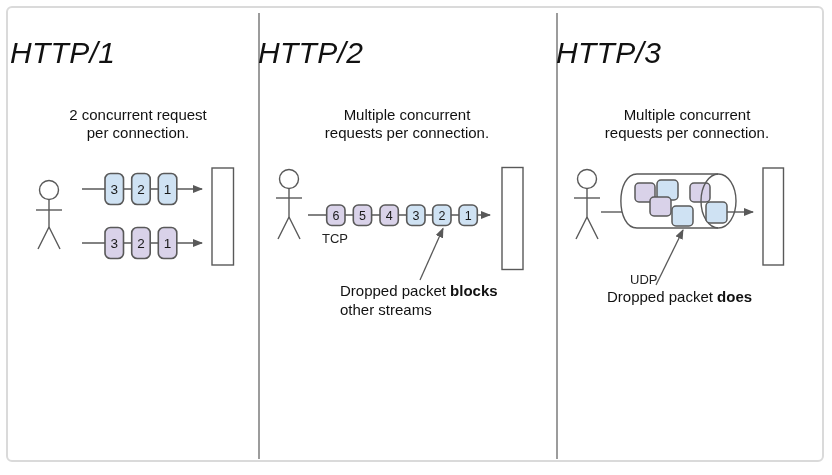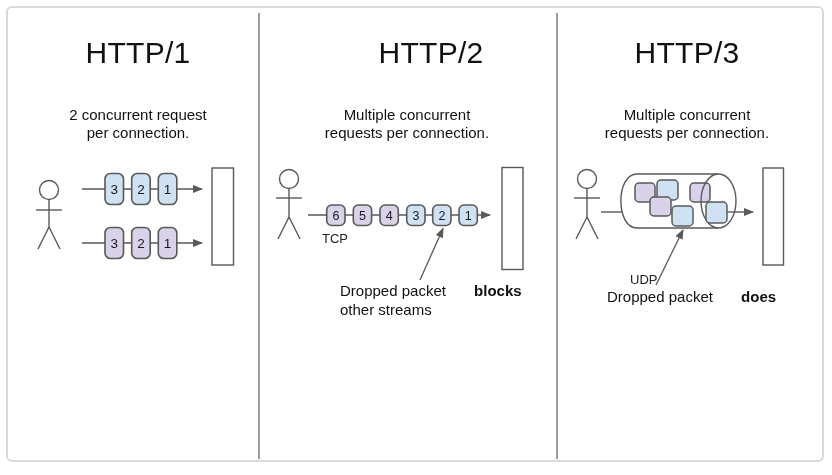--- a/index.html
+++ b/index.html
@@ -22,22 +22,23 @@
     position:absolute; top:13px;
     width:2px; height:446px;
     background:#9c9c9c;
   }
   #divider-1 { left:258px; }
   #divider-2 { left:556px; }
 
   .title {
     position:absolute; top:36px;
     font-size:30px; line-height:34px;
-    text-align:center; color:#111;
+    color:#111;
     letter-spacing:0.3px;
+    font-style:italic;
   }
   #title-1 { left:10px;  width:256px; }
   #title-2 { left:258px; width:346px; }
   #title-3 { left:556px; width:262px; }
 
   .subtitle {
     position:absolute; top:106px;
     font-size:15px; line-height:18px;
     text-align:center; color:#111;
   }
@@ -51,21 +52,21 @@
   }
   #proto-tcp { left:322px; top:231px; }
   #proto-udp { left:630px; top:236px;margin-top:36px; }
 
   .annotation {
     position:absolute;
     font-size:15px; line-height:19px; color:#111;
   }
   #annotation-2 { left:340px; top:281px; }
   #annotation-3 { left:607px; top:287px; }
-  .b { font-weight:bold;margin-left:24px; }
+  .b { font-weight:bold; }
 
   svg.overlay { position:absolute; left:0; top:0; }
   text.pkt-num {
     font-family:"Liberation Sans", sans-serif;
     fill:#1a1a1a; text-anchor:middle;
   }
   .pkt-num-lg { font-size:13.5px; }
   .pkt-num-sm { font-size:12.5px; }
 </style>
 </head>

